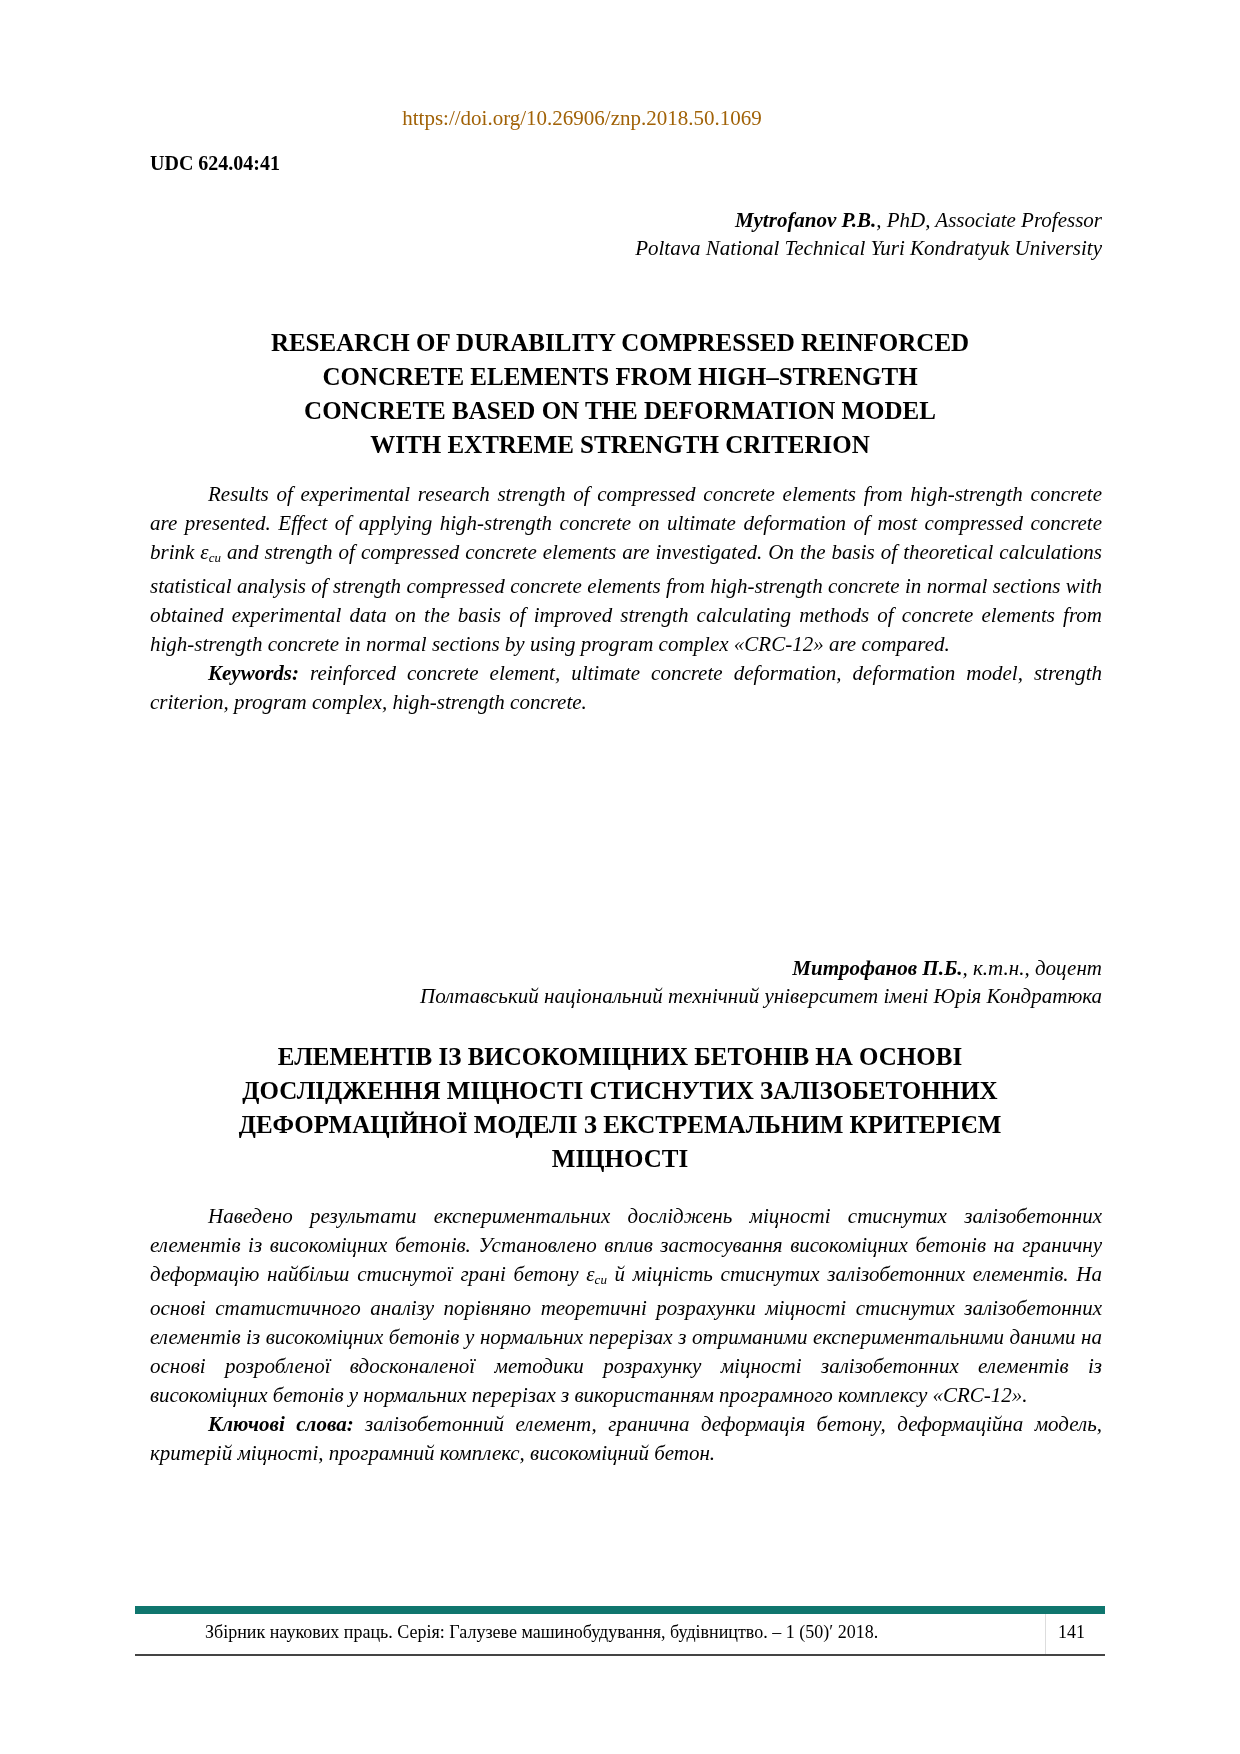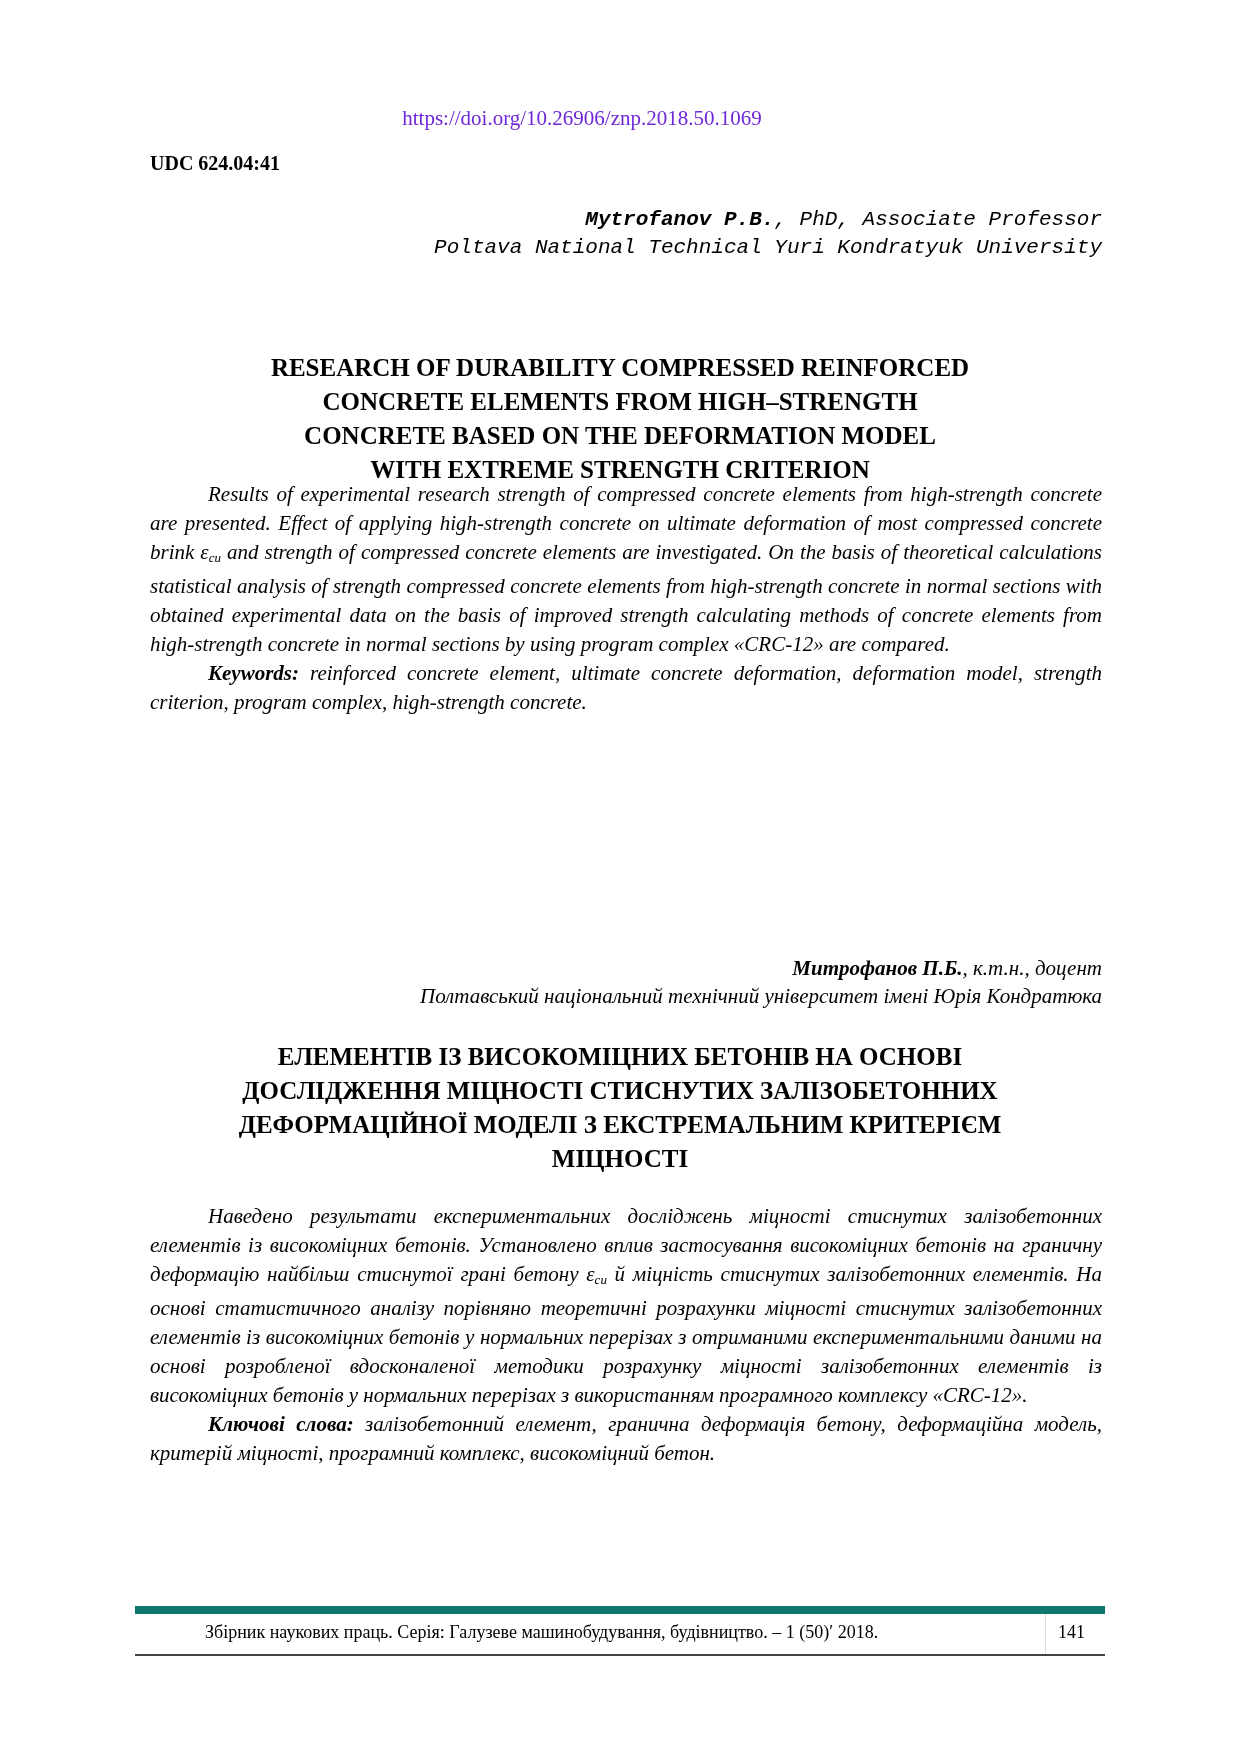--- a/index.html
+++ b/index.html
@@ -1,24 +1,24 @@
 <!DOCTYPE html>
 <html><head>
 <meta charset="utf-8">
 <style>
   html, body { margin: 0; padding: 0; background: #ffffff; }
   body { width: 1240px; height: 1754px; position: relative; overflow: hidden;
          font-family: "Liberation Serif", "DejaVu Serif", serif; color: #000; }
   .abs { position: absolute; }
-  .doi { left: 0; width: 1164px; top: 106px; text-align: center; font-size: 21px; color: #6d28d9; text-decoration: none; }
+  .doi { left: 0; width: 1164px; top: 106px; text-align: center; font-size: 21px; color: #a16207; text-decoration: none; }
   .udc { left: 150px; top: 152px; font-size: 20px; font-weight: bold; }
-  .author-block { right: 138px; top: 206px; text-align: right; font-size: 21px; font-style: italic; line-height: 28px; font-family: Liberation Mono, monospace; }
+  .author-block { right: 138px; top: 206px; text-align: right; font-size: 21px; font-style: italic; line-height: 28px; }
   .author-block b { font-weight: bold; }
   .title { left: 150px; width: 940px; text-align: center; font-weight: bold; font-size: 25px; line-height: 34px; letter-spacing: 0px; }
-  .title-en { top: 326px; margin-top: 25px; }
+  .title-en { top: 326px; }
   .abstract { left: 150px; width: 952px; font-style: italic; font-size: 21px; line-height: 29px; text-align: justify; }
   .abstract p { margin: 0; text-indent: 58px; }
   .abstract-en { top: 480px; }
   .abstract b { font-weight: bold; }
   .sub { font-size: 13px; vertical-align: -3px; }
   .ua-author { right: 138px; top: 954px; text-align: right; font-size: 21px; font-style: italic; line-height: 28px; }
   .ua-author b { font-weight: bold; margin-left: 28px; }
   .title-ua { top: 1040px; }
   .abstract-ua { top: 1202px; }
   .footer { left: 135px; top: 1606px; width: 970px; height: 40px; border-top: 8px solid #0f766e; border-bottom: 2px solid #444; }

